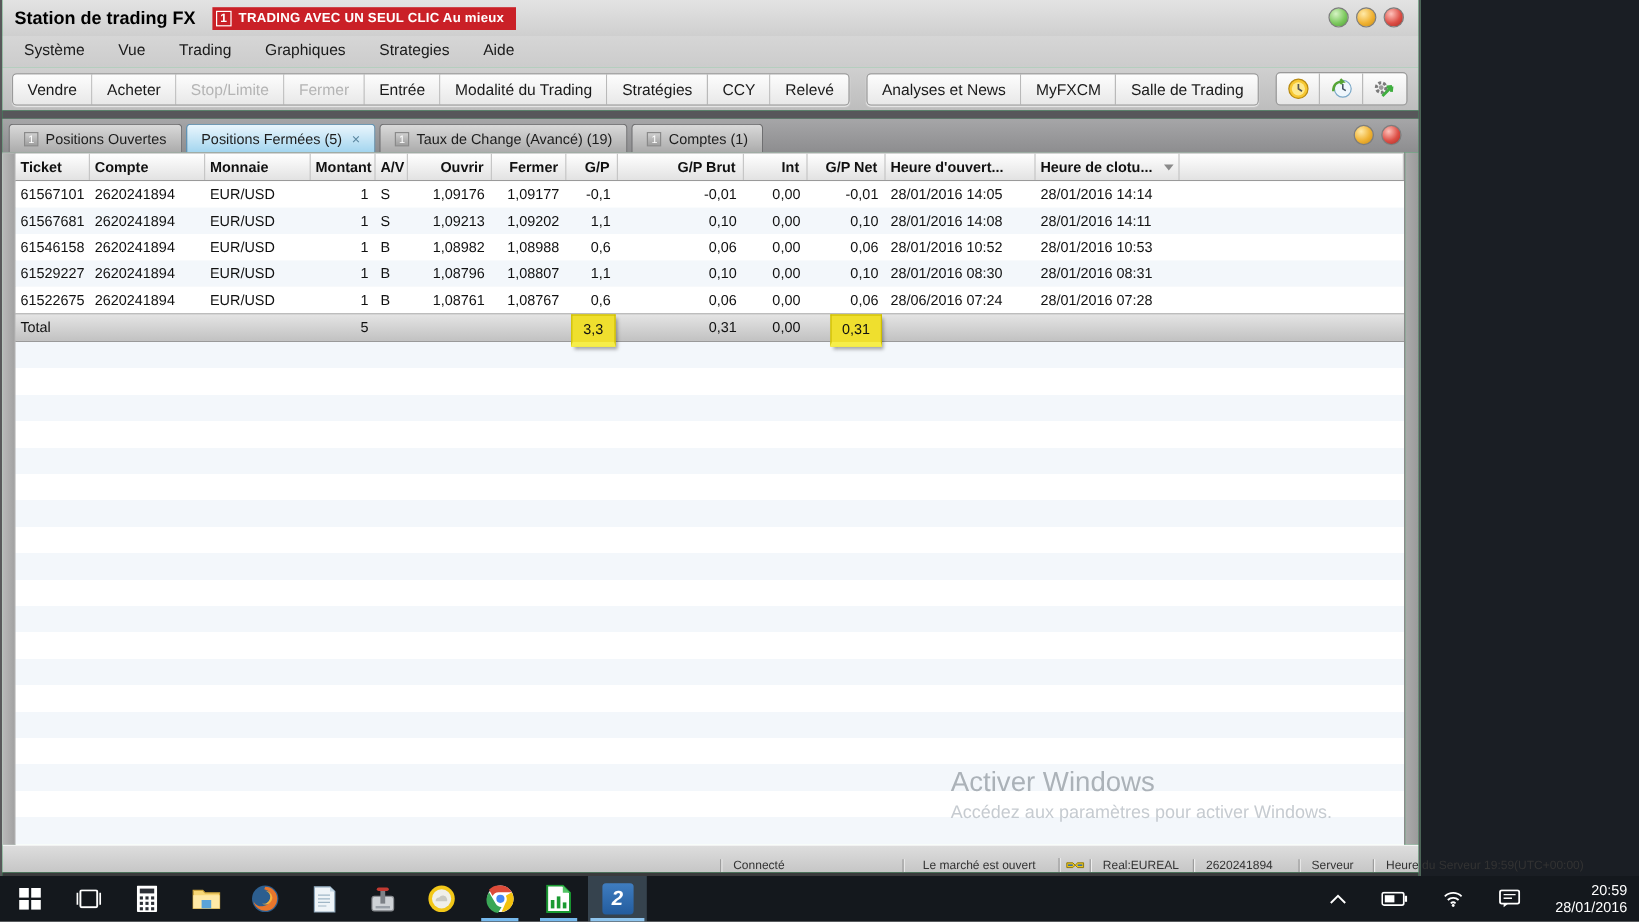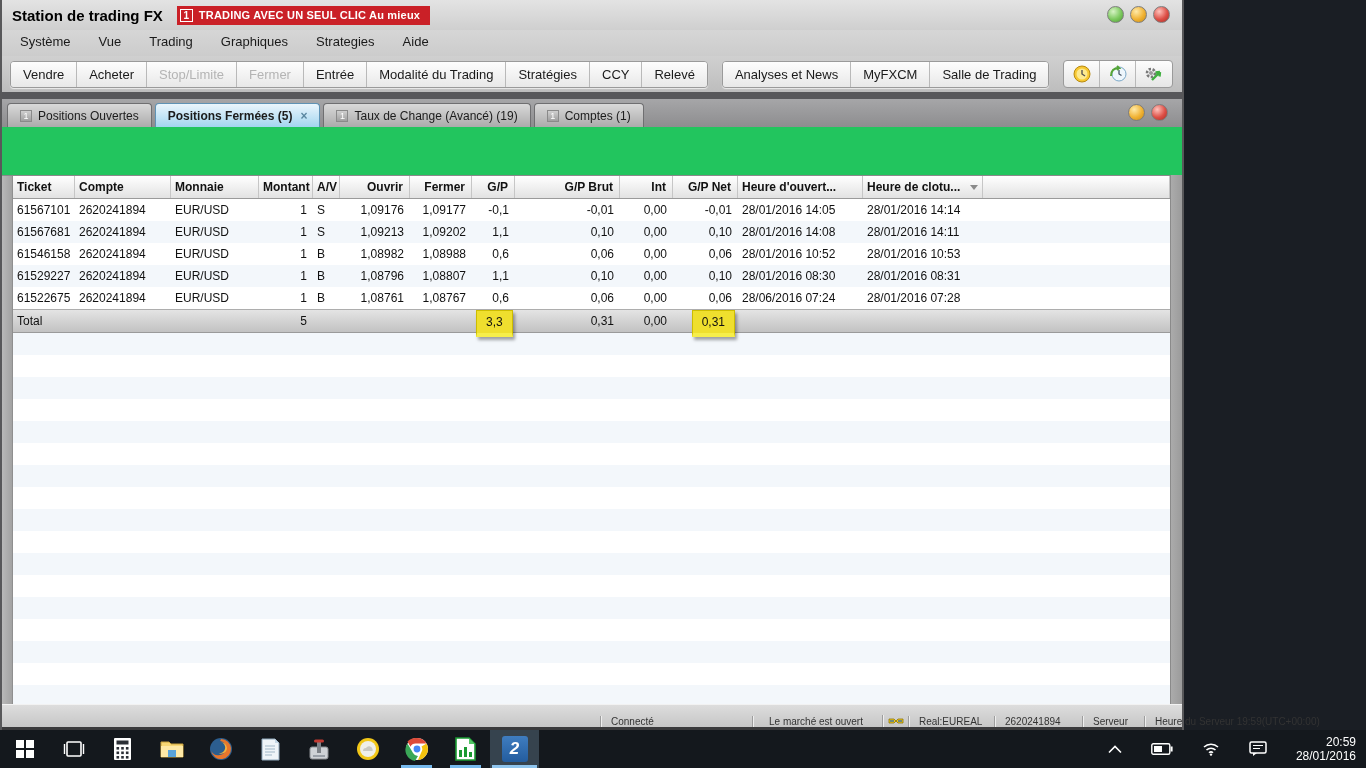--- a/index.html
+++ b/index.html
@@ -32,27 +32,27 @@
   .tb-btn.disabled { color:#b4b4b4; }
   .icon-group { display:flex; background:linear-gradient(#fdfdfd,#e6e6e6); border:1px solid #9a9a9a; border-radius:4px; overflow:hidden; }
   .icon-btn { width:36px; height:26px; display:flex; align-items:center; justify-content:center; border-right:1px solid #b9b9b9; }
   .icon-btn:last-child { border-right:none; }
 
   .darkband { height:7px; background:#57575a; }
 
   
   .tabbar { height:28px; background:linear-gradient(#a6a6a8,#8d8d8f); display:flex; align-items:flex-end; padding-left:5px; position:relative; }
   .tab { display:flex; align-items:center; gap:6px; height:24px; padding:0 12px; margin-right:3px; border:1px solid #6f6f71; border-bottom:none; border-radius:4px 4px 0 0; background:linear-gradient(#d9d9d9,#ababab); font-size:12px; color:#1c1c1c; }
-  .tab.active { background:linear-gradient(#eaf6fd,#a3d5ef); border-color:#5f93b5; font-weight:bold; }
+  .tab.active { background:linear-gradient(#eaf6fd,#a3d5ef); border-color:#5f93b5; font-weight:normal; }
   .tab .tbadge { width:12px; height:12px; background:linear-gradient(#cfcfcf,#9f9f9f); border:1px solid #8a8a8a; color:#fff; font-size:9px; display:flex; align-items:center; justify-content:center; }
   .tab .close { color:#5a87a0; font-size:12px; margin-left:2px; }
   .panelctl { position:absolute; right:14px; top:5px; display:flex; gap:6px; }
 
   
-  .content-row { flex:1; display:flex; min-height:0;margin-top:48px; }
+  .content-row { flex:1; display:flex; min-height:0; }
   .table-panel { flex:1; background:#fff; display:flex; min-width:0; position:relative; border-top:1px solid #8a8a8a; }
   .gutter { width:11px; background:linear-gradient(90deg,#b9b9b9,#a2a2a2); border-right:1px solid #8f8f8f; }
   .grid-area { flex:1; display:flex; flex-direction:column; min-width:0; }
   .grid { display:grid; grid-template-columns:62px 96px 88px 54px 27px 70px 62px 43px 105px 53px 65px 125px 120px 1fr; align-items:center; }
   .grid > div { padding:0 4px; overflow:hidden; white-space:nowrap; height:22px; line-height:22px; }
   .num { text-align:right; padding-right:6px !important; }
   .thead { background:linear-gradient(#ffffff,#e2e2e2); border-bottom:1px solid #9a9a9a; font-weight:bold; }
   .thead > div { border-right:1px solid #c6c6c6; }
   .sortwrap { display:flex; align-items:center; justify-content:space-between; }
   .sort-arrow { width:0; height:0; border-left:4px solid transparent; border-right:4px solid transparent; border-top:5px solid #8a8a8a; margin-left:2px; }
@@ -299,20 +299,24 @@
           <div class="num">0,00</div>
           <div class="num" style="overflow:visible;"><span class="hl">0,31</span></div>
           <div></div>
           <div></div>
           <div></div>
         </div>
 
         <div class="stripes"></div>
       </div>
 
+      <div class="watermark">
+        <div class="w1">Activer Windows</div>
+        <div class="w2">Accédez aux paramètres pour activer Windows.</div>
+      </div>
     </div>
     <div class="right-frame"></div>
   </div>
 
   <div class="statusbar">
     <div class="seg spacer"></div>
     <div class="seg" style="flex:0 0 152px;">Connecté</div>
     <div class="seg" style="flex:0 0 130px;padding-left:16px;">Le marché est ouvert</div>
     <div class="seg" style="flex:0 0 26px; justify-content:center; padding:0;">
       <svg width="16" height="12" viewBox="0 0 16 12">

